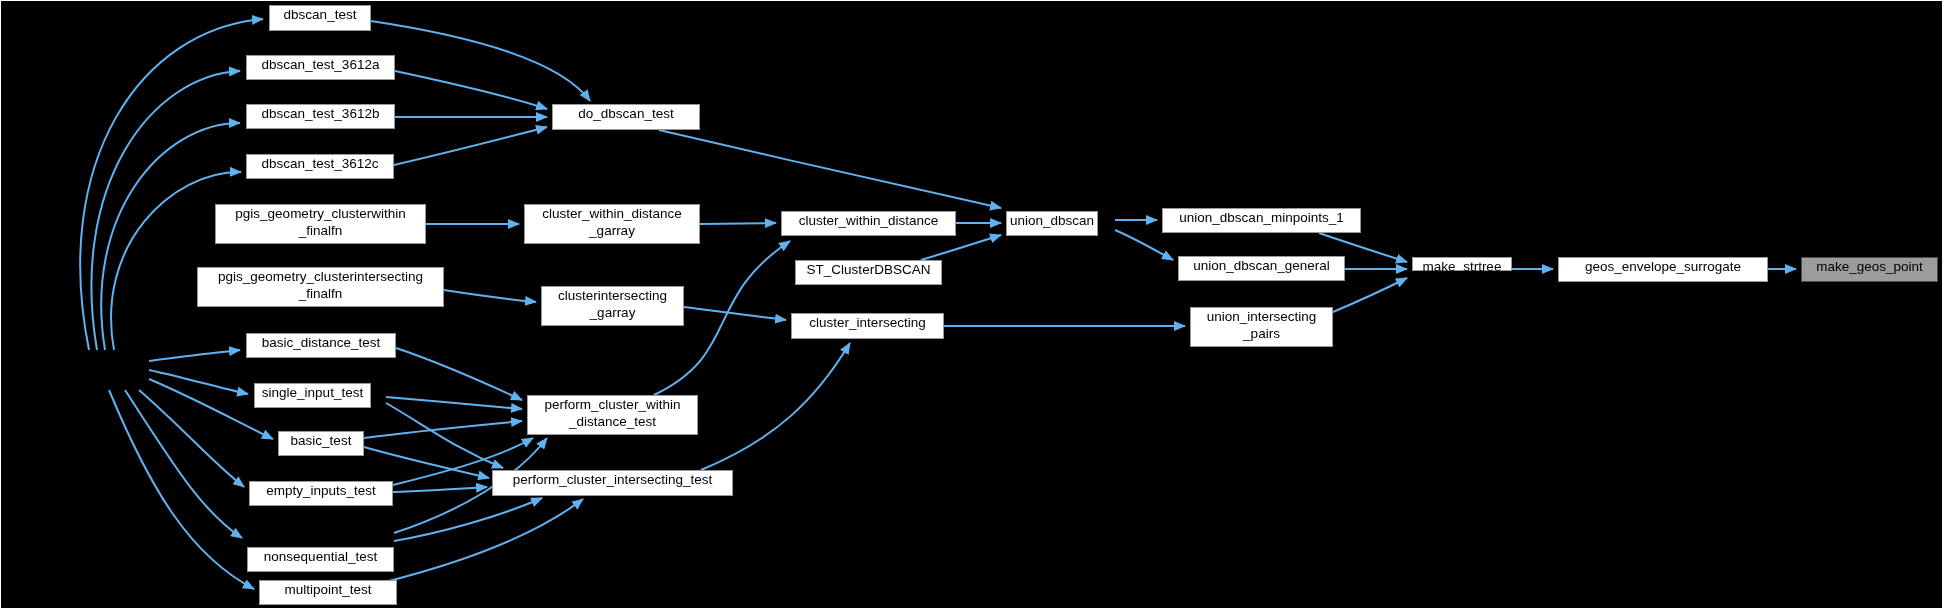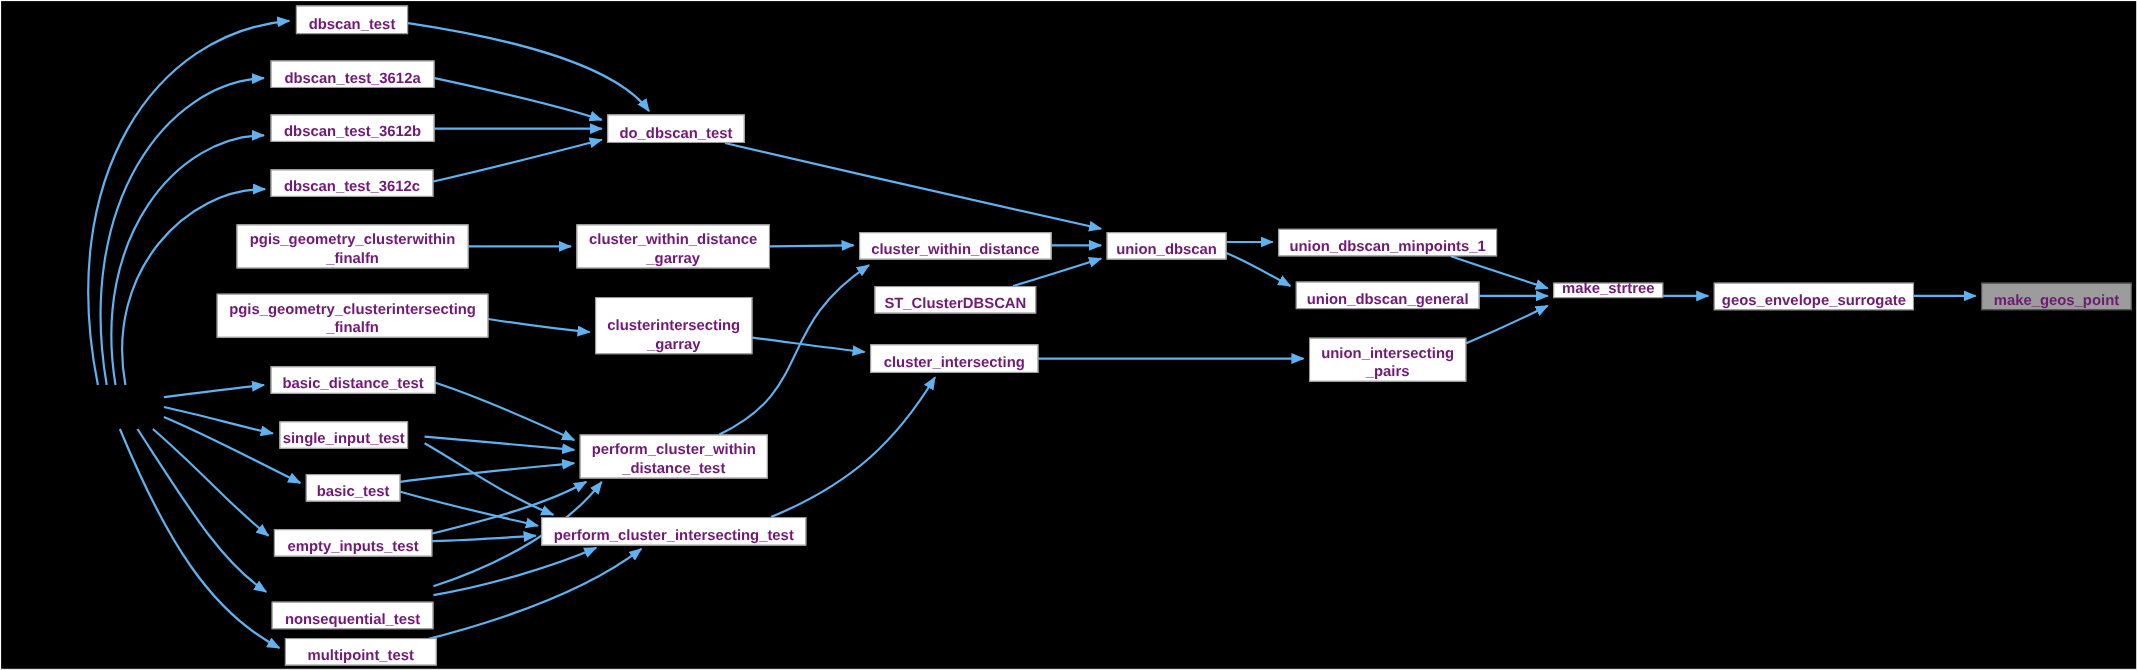--- a/index.html
+++ b/index.html
@@ -12,32 +12,31 @@
     font-family:"Liberation Sans",sans-serif;
     overflow:hidden;
   }
   #edges{position:absolute;left:0;top:0;width:1943px;height:609px;}
   .edge{fill:none;stroke:#5fb2ef;stroke-width:2;}
   .node{
     position:absolute;
     background:#ffffff;
     border:1.5px solid #9a9a9a;
     box-sizing:border-box;
-    color:#701a75;
+    color:#000000;
     font-size:13.5px;
     display:flex;
     flex-direction:column;
     align-items:center;
-    justify-content:flex-end;
+    justify-content:flex-start;
     line-height:17px;
     white-space:nowrap;
     text-align:center;
     cursor:pointer;
     z-index:2;
-    font-weight:bold;
   }
   .node.highlight{
     background:#9c9c9c;
     border:1.5px solid #4d4d4d;
   }
   .node span{display:block;}
 </style>
 </head>
 <body>
 
@@ -97,65 +96,65 @@
   </div>
   <div class="node" style="left:245px;top:54px;width:149px;height:25px">
     <span>dbscan_test_3612a</span>
   </div>
   <div class="node" style="left:245px;top:103px;width:149px;height:25px">
     <span>dbscan_test_3612b</span>
   </div>
   <div class="node" style="left:245px;top:153px;width:148px;height:25px">
     <span>dbscan_test_3612c</span>
   </div>
-  <div class="node" style="left:551px;top:103px;width:125px;height:26px">
+  <div class="node" style="left:551px;top:103px;width:148px;height:26px">
     <span>do_dbscan_test</span>
   </div>
   <div class="node" style="left:214px;top:203px;width:211px;height:40px">
     <span>pgis_geometry_clusterwithin</span>
     <span>_finalfn</span>
   </div>
   <div class="node" style="left:523px;top:203px;width:176px;height:40px">
     <span>cluster_within_distance</span>
     <span>_garray</span>
   </div>
   <div class="node" style="left:780px;top:210px;width:175px;height:25px">
     <span>cluster_within_distance</span>
   </div>
   <div class="node" style="left:196px;top:266px;width:247px;height:40px">
     <span>pgis_geometry_clusterintersecting</span>
     <span>_finalfn</span>
   </div>
-  <div class="node" style="left:540px;top:269px;width:143px;height:52px">
+  <div class="node" style="left:540px;top:285px;width:143px;height:40px">
     <span>clusterintersecting</span>
     <span>_garray</span>
   </div>
   <div class="node" style="left:794px;top:259px;width:147px;height:25px">
     <span>ST_ClusterDBSCAN</span>
   </div>
   <div class="node" style="left:790px;top:312px;width:153px;height:26px">
     <span>cluster_intersecting</span>
   </div>
-  <div class="node" style="left:1005px;top:210px;width:109px;height:25px">
+  <div class="node" style="left:1005px;top:210px;width:92px;height:25px">
     <span>union_dbscan</span>
   </div>
   <div class="node" style="left:1161px;top:207px;width:199px;height:25px">
     <span>union_dbscan_minpoints_1</span>
   </div>
   <div class="node" style="left:1177px;top:255px;width:167px;height:25px">
     <span>union_dbscan_general</span>
   </div>
   <div class="node" style="left:1189px;top:306px;width:143px;height:40px">
     <span>union_intersecting</span>
     <span>_pairs</span>
   </div>
   <div class="node" style="left:1411px;top:256px;width:100px;height:14px">
     <span>make_strtree</span>
   </div>
-  <div class="node" style="left:1557px;top:256px;width:182px;height:25px">
+  <div class="node" style="left:1557px;top:256px;width:210px;height:25px">
     <span>geos_envelope_surrogate</span>
   </div>
   <div class="node highlight" style="left:1800px;top:256px;width:137px;height:25px">
     <span>make_geos_point</span>
   </div>
   <div class="node" style="left:245px;top:332px;width:150px;height:25px">
     <span>basic_distance_test</span>
   </div>
   <div class="node" style="left:253px;top:382px;width:117px;height:25px">
     <span>single_input_test</span>

